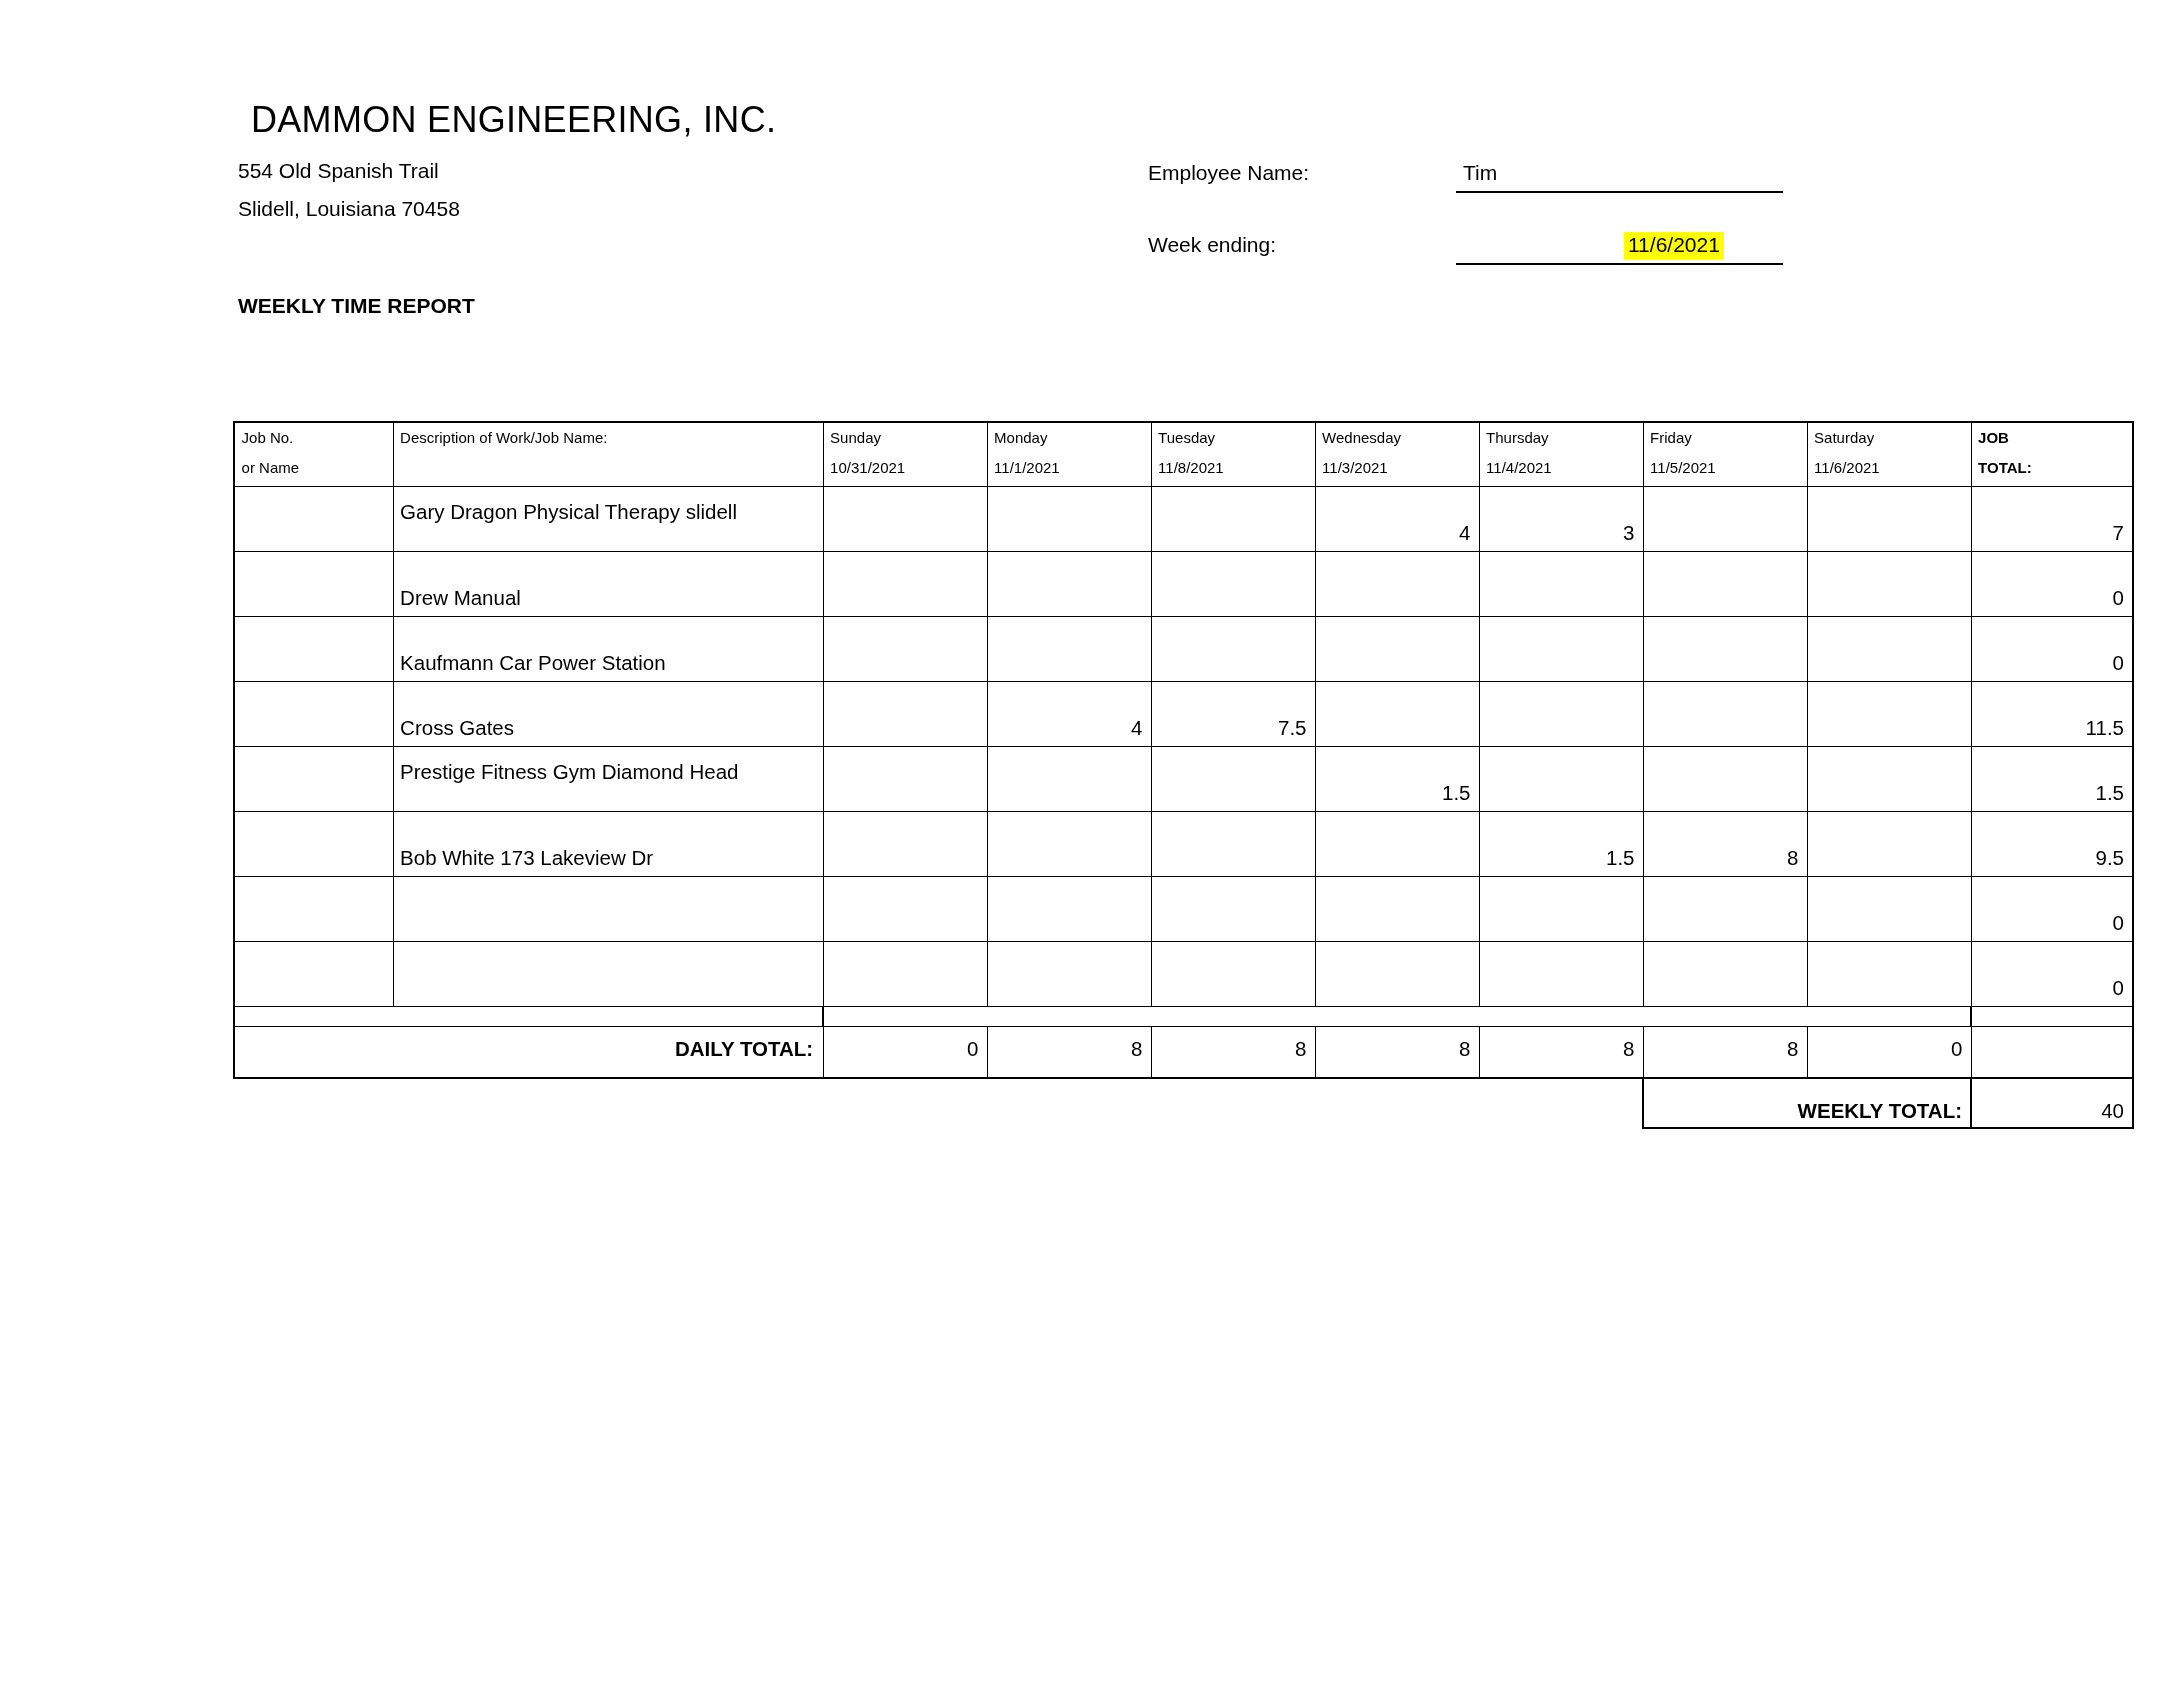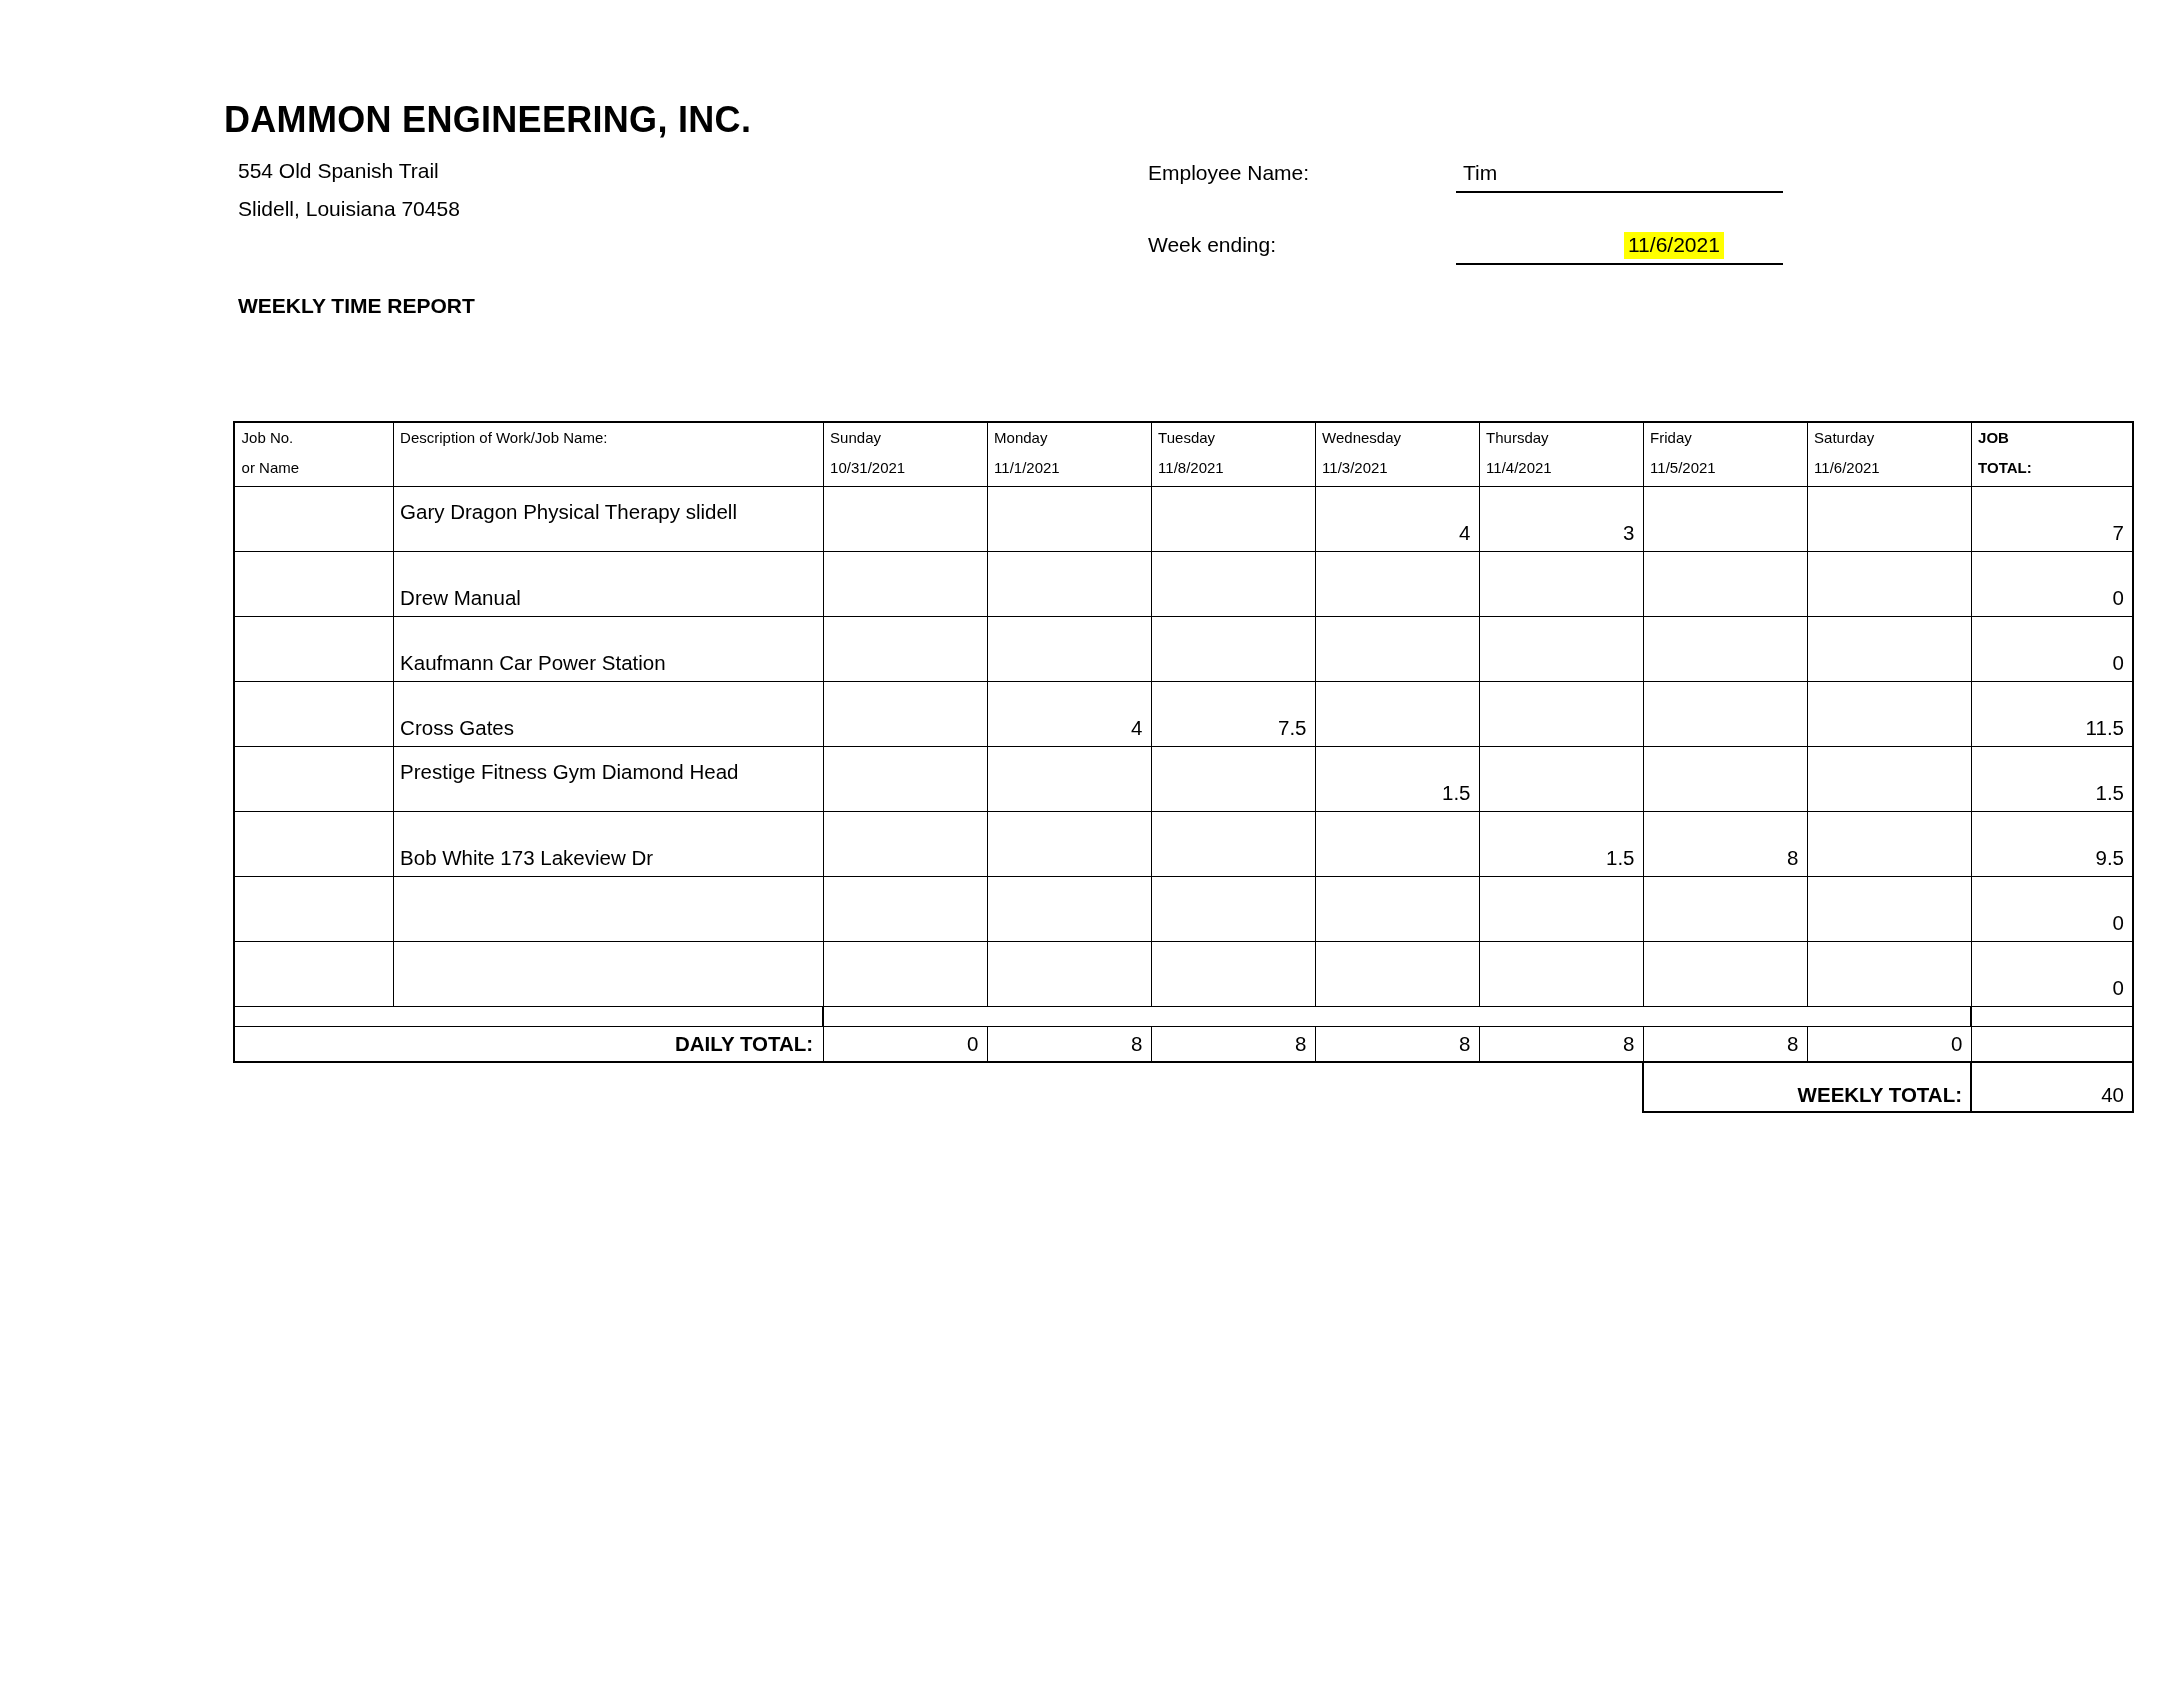--- a/index.html
+++ b/index.html
@@ -18,24 +18,24 @@
   .page {
     position: absolute;
     left: 0; top: 0;
     width: 2183px;
     height: 1687px;
   }
 
   
   .company-name {
     position: absolute;
-    left: 224px;
+    left: 251px;
     top: 99px;
     font-size: 36px;
-    font-weight: bold;
+    font-weight: normal;
     letter-spacing: 0.3px;
     white-space: nowrap;
   }
   .addr1 {
     position: absolute;
     left: 238px;
     top: 159px;
     font-size: 21px;
     white-space: nowrap;
   }
@@ -151,23 +151,23 @@
     padding-bottom: 5.3px;
   }
   tr.spacer td {
     height: 20px;
     border-left-width: 2px;
     border-right-width: 2px;
     border-top-width: 1.3px;
     border-bottom: none;
   }
   tr.daily td {
-    height: 36px;
+    height: 52px;
     vertical-align: bottom;
-    padding-bottom: 5px;
+    padding-bottom: 16px;
   }
   tr.daily td.lbl {
     text-align: right;
     font-weight: bold;
     padding-right: 9.3px;
     border-right-width: 1.3px;
   }
   tr.weekly td {
     height: 50px;
     vertical-align: bottom;

